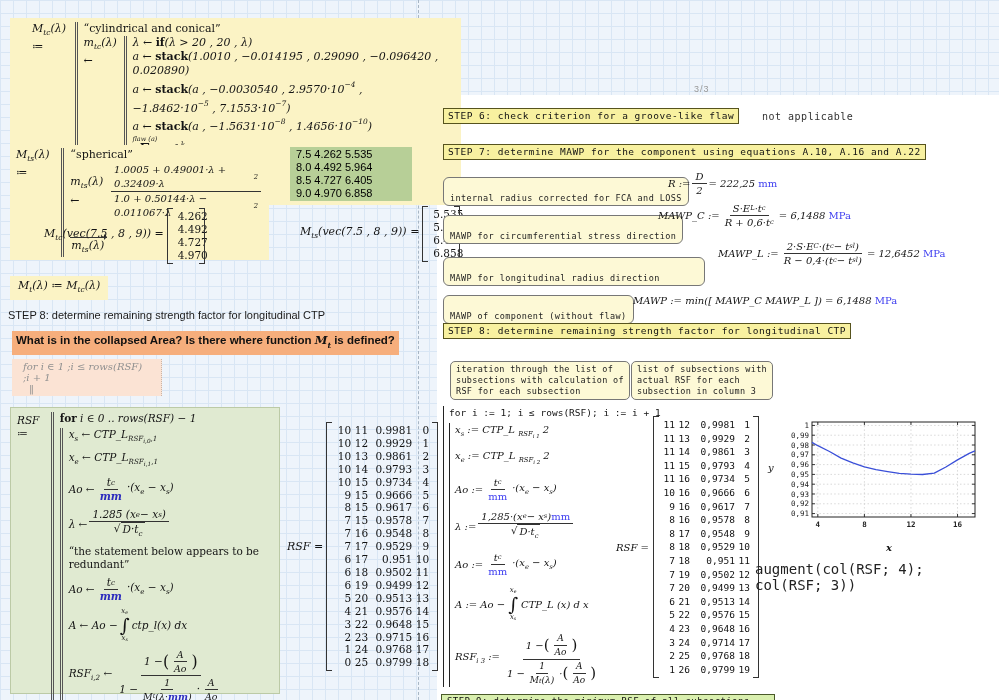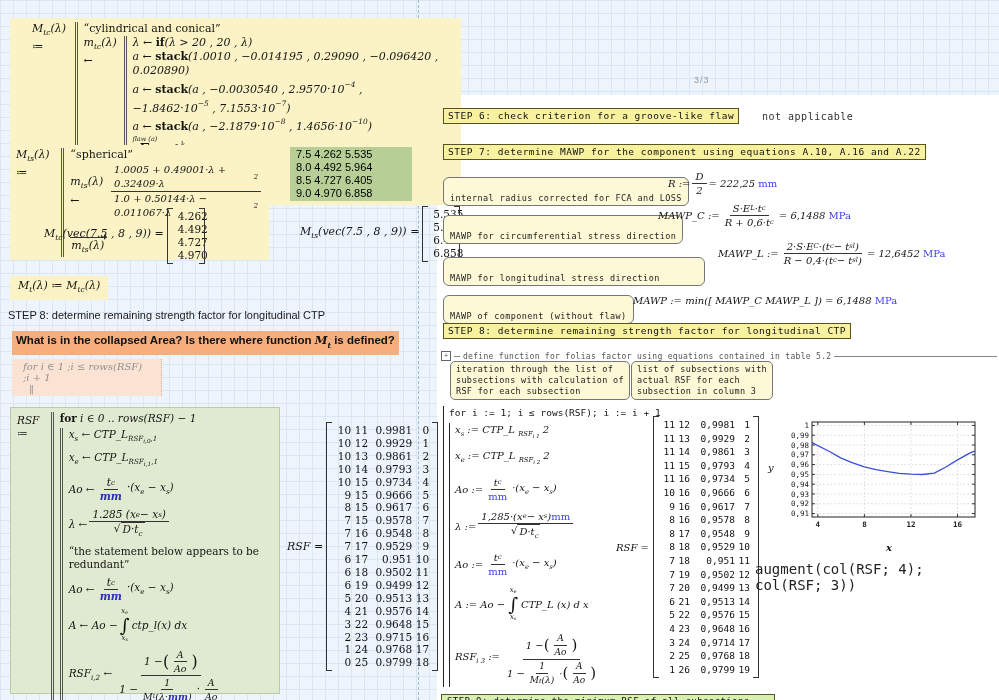--- a/index.html
+++ b/index.html
@@ -96,21 +96,21 @@
     <div class="row">
       <span><span>M</span><span class="seg-s">tc</span><span>(λ) ≔</span></span>
       <div class="pbar">
         <div><span class="seg-u">“cylindrical and conical”</span></div>
         <div class="row">
           <span><span>m</span><span class="seg-s">tc</span><span>(λ) ←</span></span>
           <div class="pbar">
             <div><span>λ ← </span><span class="seg-fb">if</span><span>(λ &gt; 20 , 20 , λ)</span></div>
             <div><span>a ← </span><span class="seg-fb">stack</span><span>(1.0010 , −0.014195 , 0.29090 , −0.096420 , 0.020890)</span></div>
             <div><span>a ← </span><span class="seg-fb">stack</span><span>(a , −0.0030540 , 2.9570·10</span><span class="seg-p">−4</span><span> , −1.8462·10</span><span class="seg-p">−5</span><span> , 7.1553·10</span><span class="seg-p">−7</span><span>)</span></div>
-            <div><span>a ← </span><span class="seg-fb">stack</span><span>(a , −2.1879·10</span><span class="seg-p">−8</span><span> , 1.4656·10</span><span class="seg-p">−10</span><span>)</span></div>
+            <div><span>a ← </span><span class="seg-fb">stack</span><span>(a , −1.5631·10</span><span class="seg-p">−8</span><span> , 1.4656·10</span><span class="seg-p">−10</span><span>)</span></div>
             <div class="rowc" style="margin-top:2px">
               <span class="sum">
                 <span class="lim">flaw (a)</span>
                 <span class="sigma">Σ</span>
                 <span class="lim">k = 0</span>
               </span>
               <span><span>a</span><span class="seg-s">k</span><span>·λ</span><span class="seg-p">k</span></span>
             </div>
           </div>
         </div>
@@ -443,21 +443,21 @@
             <span class="mcell">0</span>
             <span class="mcell">25</span>
             <span class="mcell">0.9799</span>
             <span class="mcell">18</span>
           </div>
         </span>
       <span class="mb r"></span>
     </span>
   </div>
 
-  <div class="abs pagenum" style="left:694px;top:75px">
+  <div class="abs pagenum" style="left:694px;top:84px">
     <span>3/3</span>
   </div>
 
   <div class="abs stepbar" style="left:443px;top:108px">
     <span>STEP 6: check criterion for a groove-like flaw</span>
   </div>
   <div class="abs mono" style="left:762px;top:111px;font-size:10px;letter-spacing:.5px;color:#333">
     <span>not applicable</span>
   </div>
 
@@ -495,21 +495,21 @@
         </span>
         <span class="den">
           <span>R + 0,6·t</span>
           <span class="seg-s">c</span>
         </span>
       </span>
     <span><span>= 6,1488 </span><span class="seg-b">MPa</span></span>
   </div>
 
   <div class="abs rlabel" style="left:443px;top:257px;width:248px">
-    <span>MAWP for longitudinal stress direction</span>
+    <span>MAWP for longitudinal radius direction</span>
   </div>
   <div class="abs rowc smath" style="left:718px;top:240px">
     <span><span>MAWP_L := </span></span>
     <span class="frac">
         <span class="num">
           <span>2·S·E</span>
           <span class="seg-s">C</span>
           <span>·(t</span>
           <span class="seg-s">c</span>
           <span> − t</span>
@@ -531,26 +531,20 @@
     <span>MAWP of component (without flaw)</span>
   </div>
   <div class="abs smath" style="left:633px;top:294px">
     <span><span>MAWP := min([ MAWP_C  MAWP_L ]) = 6,1488 </span><span class="seg-b">MPa</span></span>
   </div>
 
   <div class="abs stepbar" style="left:443px;top:323px">
     <span>STEP 8: determine remaining strength factor for longitudinal CTP</span>
   </div>
 
-  <div class="abs collapse-row" style="left:441px;top:351px;width:556px">
-    <span class="collapse-icon">+</span>
-    <span class="collapse-line" style="flex:none;width:6px"></span>
-    <span class="collapse-text">define function for folias factor using equations contained in table 5.2</span>
-    <span class="collapse-line"></span>
-  </div>
 
   <div class="abs notebox" style="left:450px;top:361px">
       <div class="ln">iteration through the list of</div>
       <div class="ln">subsections with calculation of</div>
       <div class="ln">RSF for each subsection</div>
     </div>
   <div class="abs notebox" style="left:631px;top:361px">
       <div class="ln">list of subsections with</div>
       <div class="ln">actual RSF for each</div>
       <div class="ln">subsection in column 3</div>

